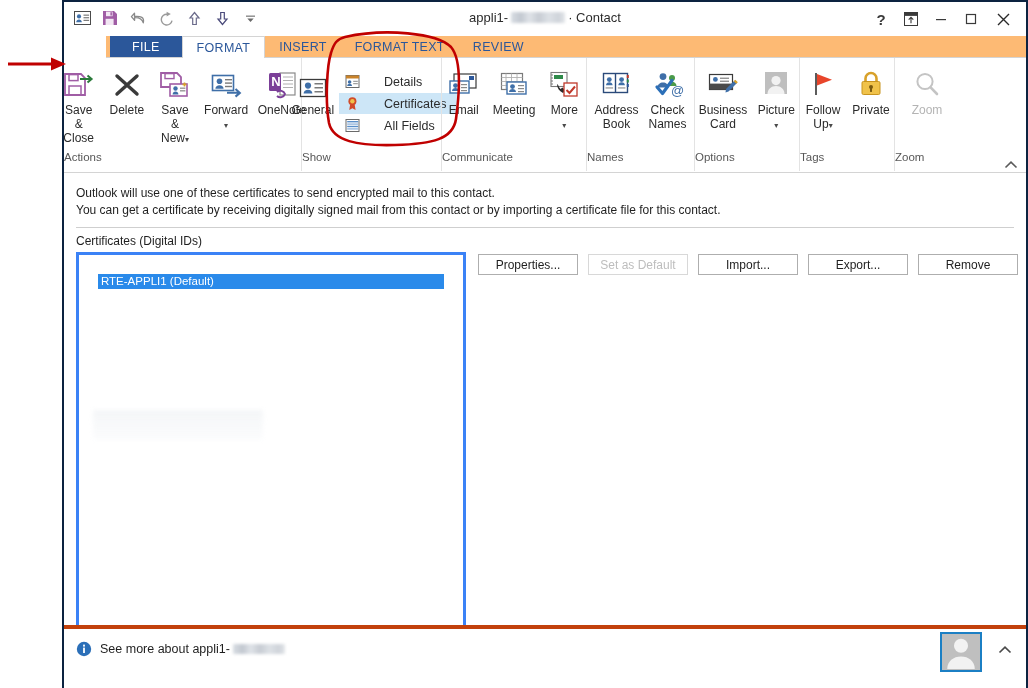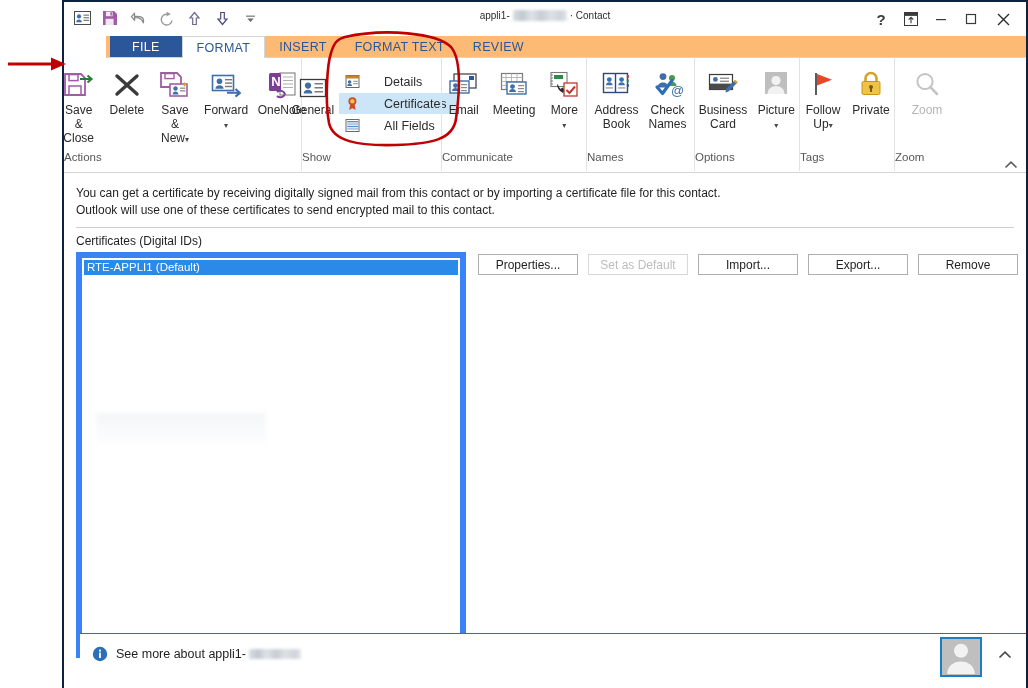--- a/index.html
+++ b/index.html
@@ -28,21 +28,21 @@
     position: relative; height: 34px; width: 100%;
     background: #ffffff;
   }
   .qat { position:absolute; left:6px; top:5px; display:flex; align-items:center; gap:4px; }
   .qat-btn {
     width:24px; height:22px; display:flex; align-items:center; justify-content:center;
     cursor:default;
   }
   .title-text {
     position:absolute; left:0; right:0; top:8px;
-    text-align:center; font-size:10px; color:#2b2b2b;
+    text-align:center; font-size:13px; color:#2b2b2b;
     display:flex; align-items:center; justify-content:center; gap:0px;
   }
   .redact {
     display:inline-block; height:11px; width:54px; margin:0 3px;
     background: linear-gradient(90deg,#d8dde3 0%, #c2c8d0 18%, #dfe3e8 34%, #c7ccd3 52%, #dde1e6 70%, #cfd4da 88%, #e2e5e9 100%);
     filter: blur(1.6px); border-radius:1px; vertical-align:middle;
   }
   .redact.sm { width:52px; height:10px; }
   .win-ctrls { position:absolute; right:6px; top:6px; display:flex; align-items:center; gap:0px; }
   .win-btn { width:30px; height:22px; display:flex; align-items:center; justify-content:center;
@@ -104,22 +104,22 @@
 
   
   .body { position:relative; background:#ffffff; padding:0; height:calc(688px - 34px - 22px - 116px); }
   .info-lines { padding: 12px 18px 0 12px; }
   .info-line { font-size:12px; color:#1f1f1f; line-height:17px; }
   .hr { margin:8px 12px 0 12px; border-top:1px solid #cfcfcf; height:1px; }
   .list-label { font-size:12px; color:#1f1f1f; padding:6px 0 4px 12px; }
 
   .list-row { display:flex; padding:0 8px 0 12px; gap:12px; }
   .listbox {
-    width:831px; height:406px; border:6px solid #3b82f6; background:#ffffff;
-    padding:2px; overflow:hidden; position:relative;
+    width:831px; height:406px; border:3px solid #3b82f6; background:#ffffff;
+    padding:19px; overflow:hidden; position:relative;
   }
   .listitem {
     height:15px; line-height:15px; font-size:11.5px; padding:0 3px;
     color:#1f1f1f; cursor:default;
   }
   .listitem.selected { background:#2a8aea; color:#ffffff; }
   .ghost {
     position:absolute; left:14px; top:155px; width:170px; height:30px;
     background: linear-gradient(180deg, rgba(243,245,247,0.9), rgba(250,251,252,0.6));
     filter: blur(2px); pointer-events:none;
@@ -128,22 +128,22 @@
   .sidebtns { display:flex; flex-direction:row; gap:10px; padding-top:2px; }
   .sbtn {
     width:100px; height:21px; border:1px solid #aeaeae; background:#ffffff;
     font-size:12px; color:#1f1f1f; display:flex; align-items:center; justify-content:center;
     cursor:default; font-family:"Liberation Sans", sans-serif;
   }
   .sbtn.disabled { color:#bdbdbd; border-color:#d8d8d8; }
 
   
   .statusbar {
-    position:absolute; left:0; right:0; bottom:0; height:56px;
-    border-top:1px solid #c2410c; background:#ffffff;margin-left:16px;
+    position:absolute; left:0; right:0; bottom:0; height:64px;
+    border-top:4px solid #c2410c; background:#ffffff;
   }
   .status-left { position:absolute; left:12px; top:12px; display:flex; align-items:center; gap:8px; }
   .status-text { font-size:12.5px; color:#1f1f1f; display:flex; align-items:center; }
   .avatar-wrap { position:absolute; right:44px; top:3px; }
   .avatar {
     width:42px; height:40px; border:2px solid #1b7fc4; background:#bfbfbf;
     display:flex; align-items:flex-end; justify-content:center; overflow:hidden;
   }
   .status-chevron { position:absolute; right:14px; top:16px; font-size:12px; color:#5a5a5a; cursor:default; }
 
@@ -565,22 +565,22 @@
       <div class="ribbon-collapse">
         <svg width="14" height="10" viewBox="0 0 14 10">
             <path d="M1.5 7.5 L7 2.2 L12.5 7.5" fill="none" stroke="#5a5a5a" stroke-width="1.6"></path>
           </svg>
       </div>
     </div>
 
     <div class="body">
 
       <div class="info-lines">
+        <div class="info-line">Outlook will use one of these certificates to send encrypted mail to this contact.</div>
         <div class="info-line">You can get a certificate by receiving digitally signed mail from this contact or by importing a certificate file for this contact.</div>
-        <div class="info-line">Outlook will use one of these certificates to send encrypted mail to this contact.</div>
       </div>
       <div class="hr"></div>
 
       <div class="list-label">Certificates (Digital IDs)</div>
 
       <div class="list-row">
         <div class="listbox">
           <div class="listitem selected">RTE-APPLI1 (Default)</div>
           <div class="ghost"></div>
         </div>

